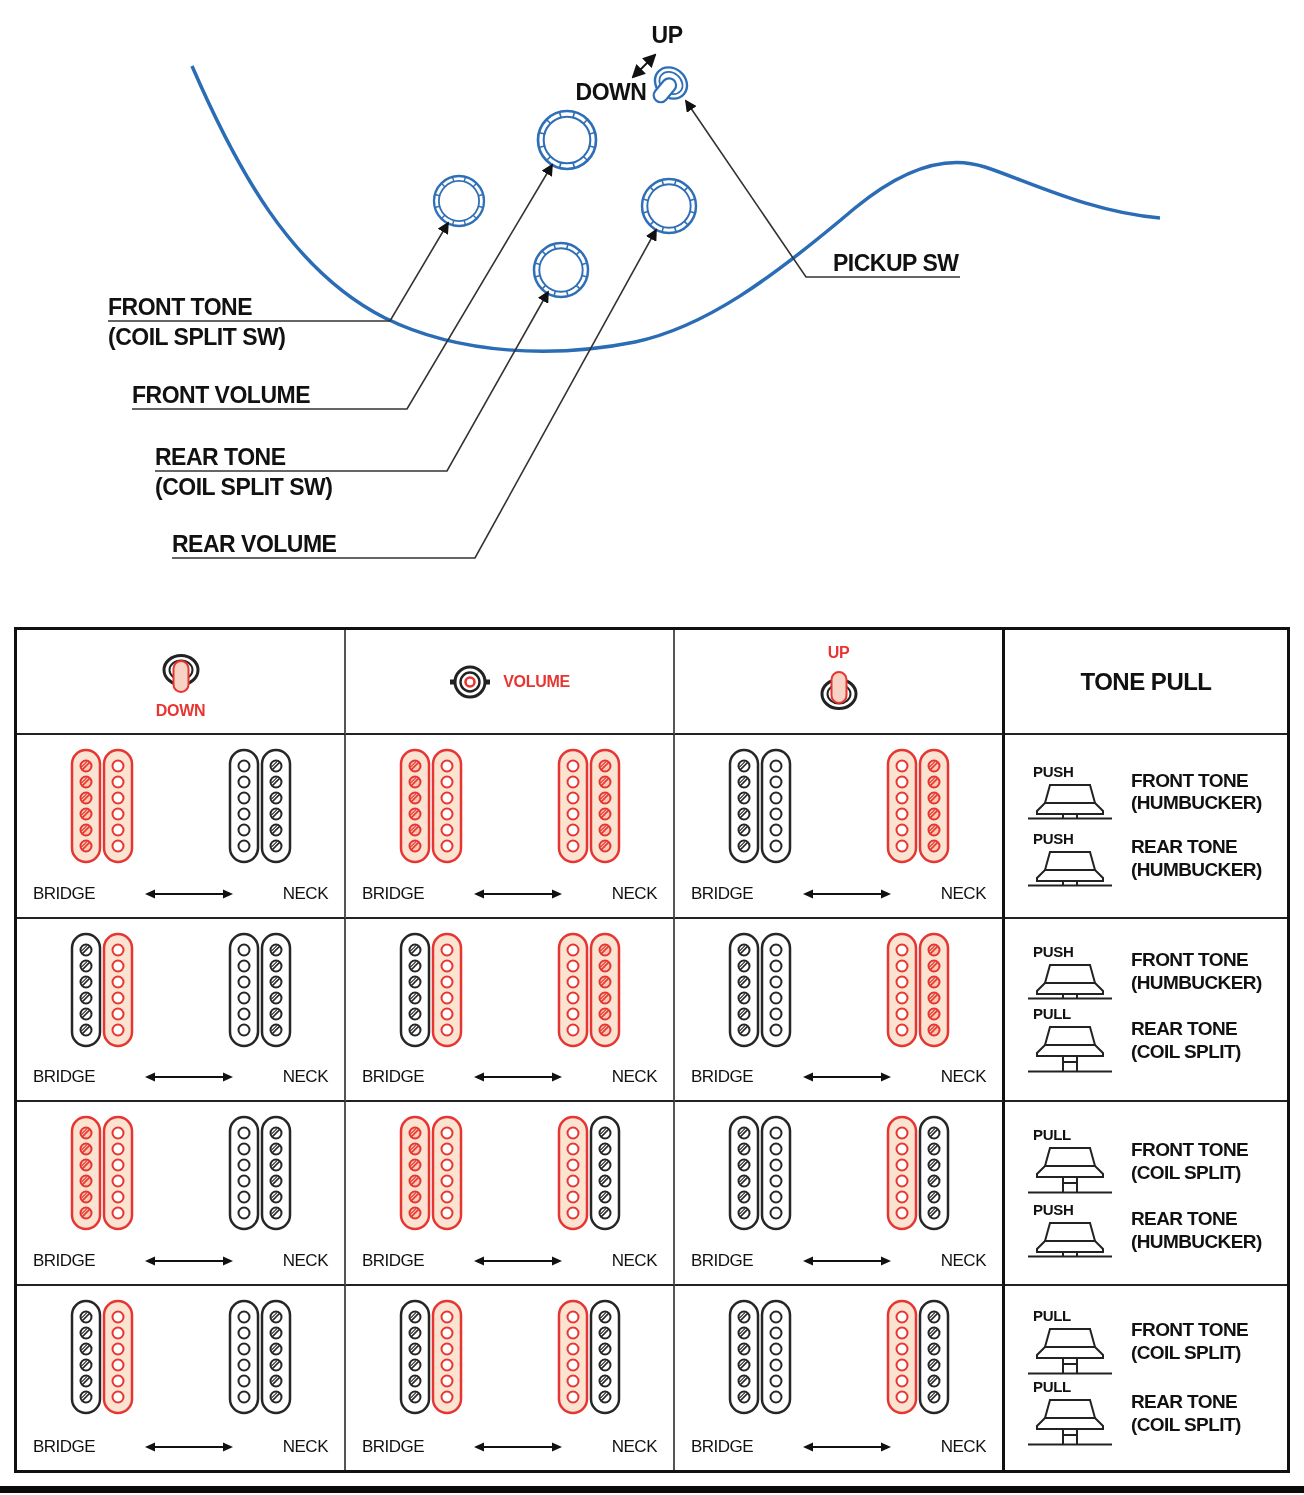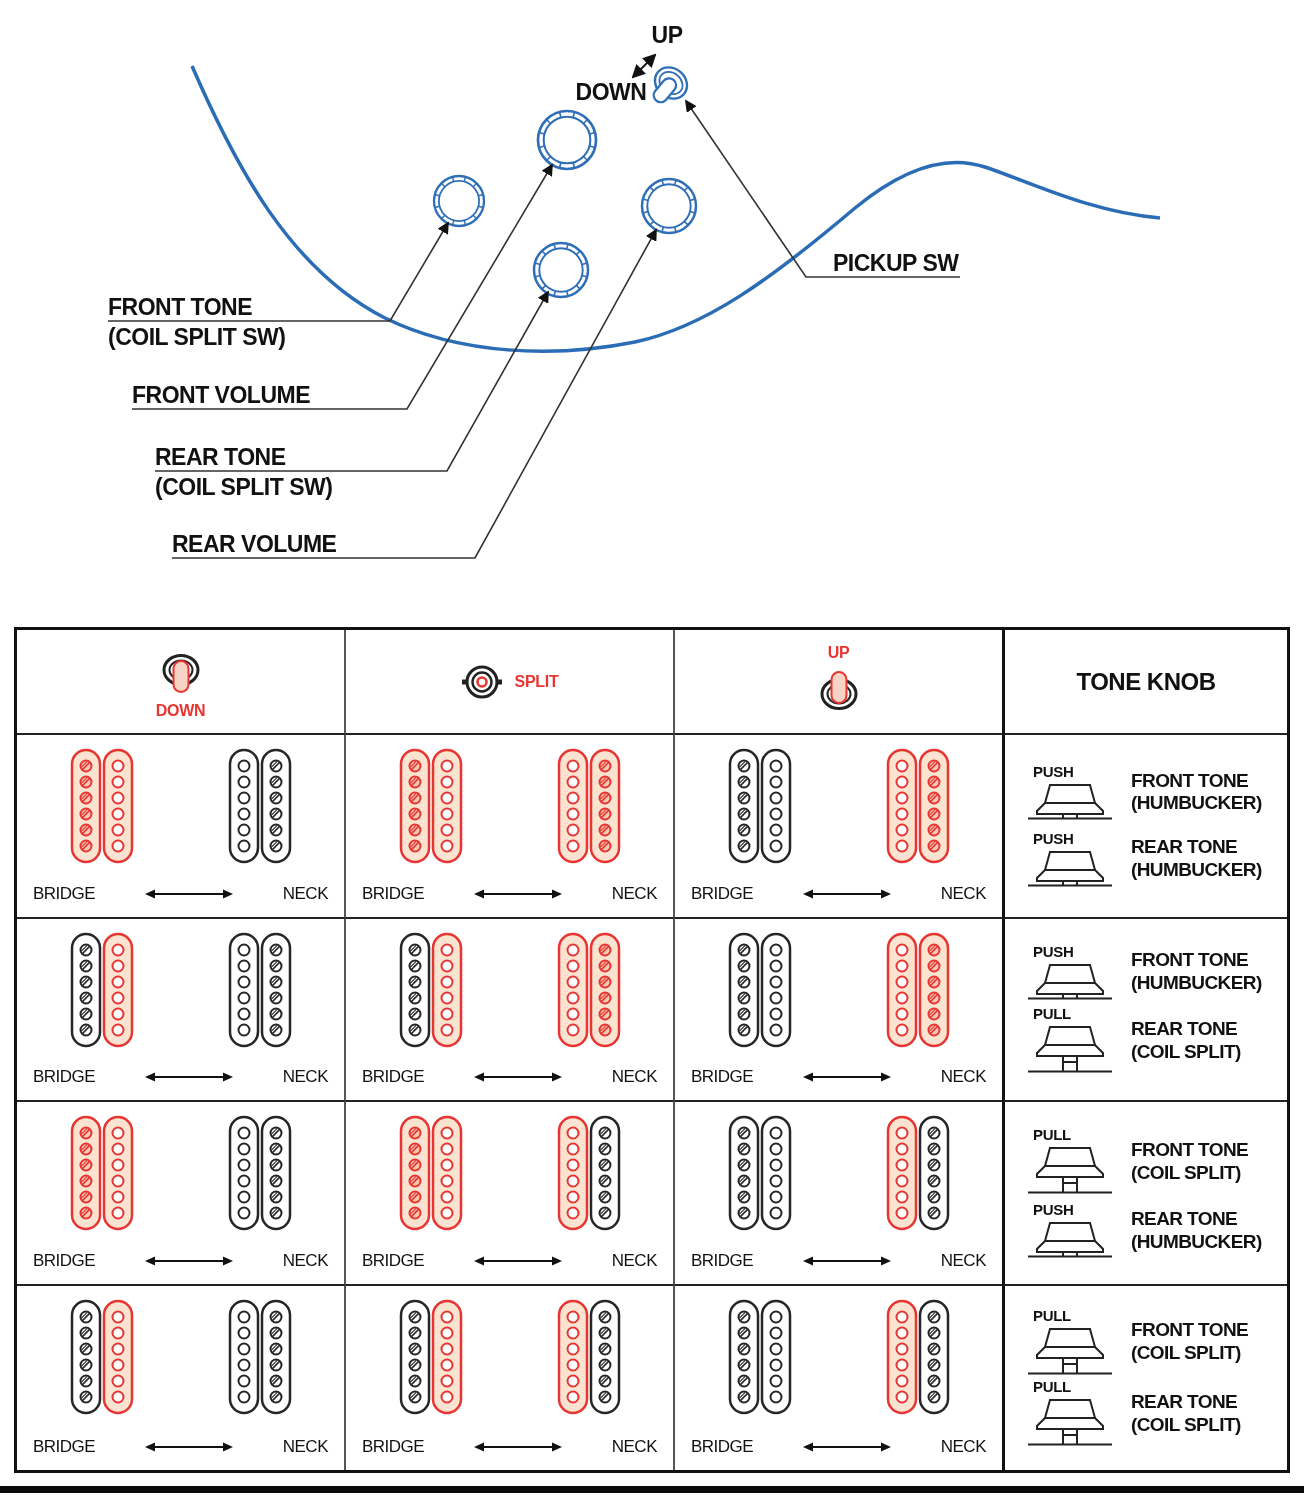--- a/index.html
+++ b/index.html
@@ -107,32 +107,32 @@
       <span class="redlab">DOWN</span>
     </div>
     <div class="cell hcell hrow">
       <svg width="42" height="42" viewBox="-21 -21 42 42">
         <rect x="-20" y="-2.5" width="4" height="5" fill="#222"></rect>
           <rect x="16" y="-2.5" width="4" height="5" fill="#222"></rect>
         <circle r="15" fill="#fff" stroke="#222" stroke-width="3"></circle>
         <circle r="9.5" fill="none" stroke="#222" stroke-width="2.4"></circle>
         <circle r="4.5" fill="#fff" stroke="#e73531" stroke-width="2.6"></circle>
       </svg>
-      <span class="redlab">SPLIT</span>
+      <span class="redlab">VOLUME</span>
     </div>
     <div class="cell hcell hstack thickl">
       <span class="redlab">UP</span>
       <svg width="48" height="56" viewBox="-24 -30 48 56">
         <ellipse rx="17" ry="14.5" fill="#fff" stroke="#222" stroke-width="3"></ellipse>
         <ellipse rx="11.5" ry="9.5" fill="none" stroke="#222" stroke-width="2"></ellipse>
         <rect x="-7.5" y="-22" width="15" height="31" rx="7.5" fill="#f8d2c4" stroke="#e73531" stroke-width="2"></rect>
       </svg>
     </div>
     <div class="cell hcell lastcol tonehead">
-      <span>TONE KNOB</span>
+      <span>TONE PULL</span>
     </div>
 
     <div class="cell sel-cell">
         <div class="pickups">
           <svg width="64" height="117" viewBox="0 0 64 117">
             <rect x="2" y="2" width="28" height="112" rx="14" fill="#fbe3d2" stroke="#e73531" stroke-width="2.5"></rect>
             <circle cx="16" cy="18" r="5.5" fill="#f6c9b5" stroke="#e73531" stroke-width="2"></circle>
             <line x1="12.4" y1="21.6" x2="19.6" y2="14.4" stroke="#e73531" stroke-width="1.5"></line>
             <line x1="11.4" y1="19.2" x2="17.2" y2="13.4" stroke="#e73531" stroke-width="1.1"></line>
             <circle cx="16" cy="34" r="5.5" fill="#f6c9b5" stroke="#e73531" stroke-width="2"></circle>

